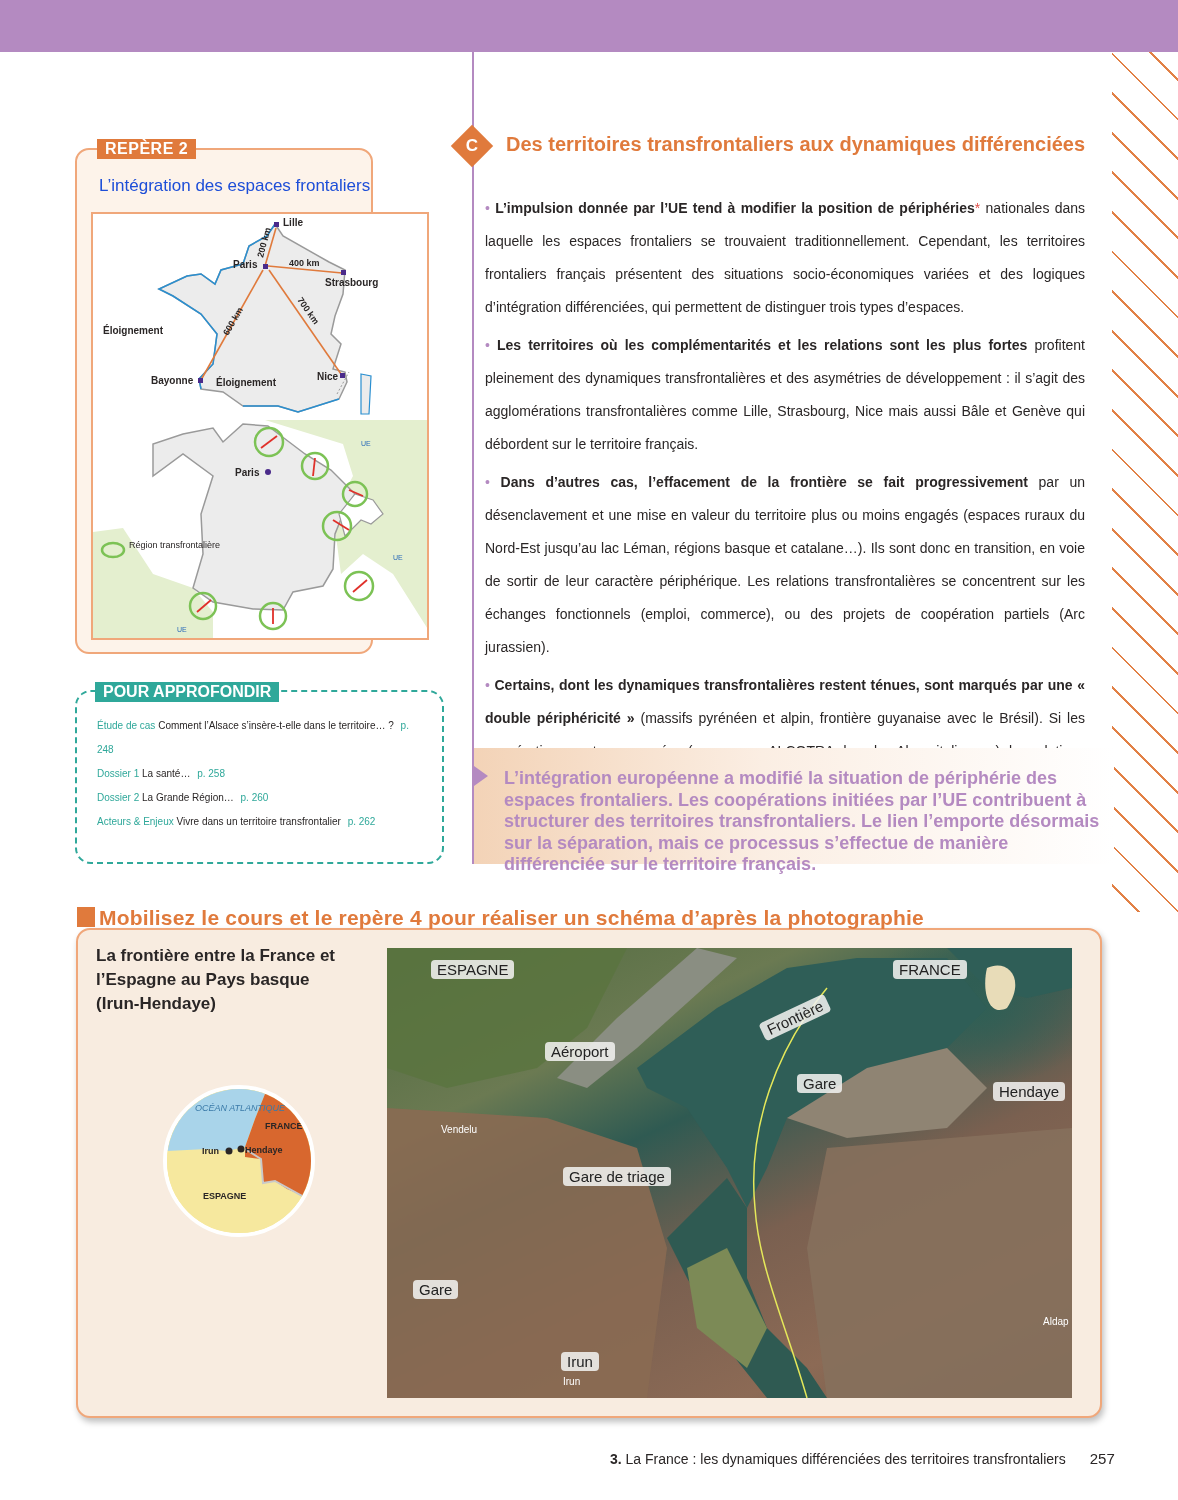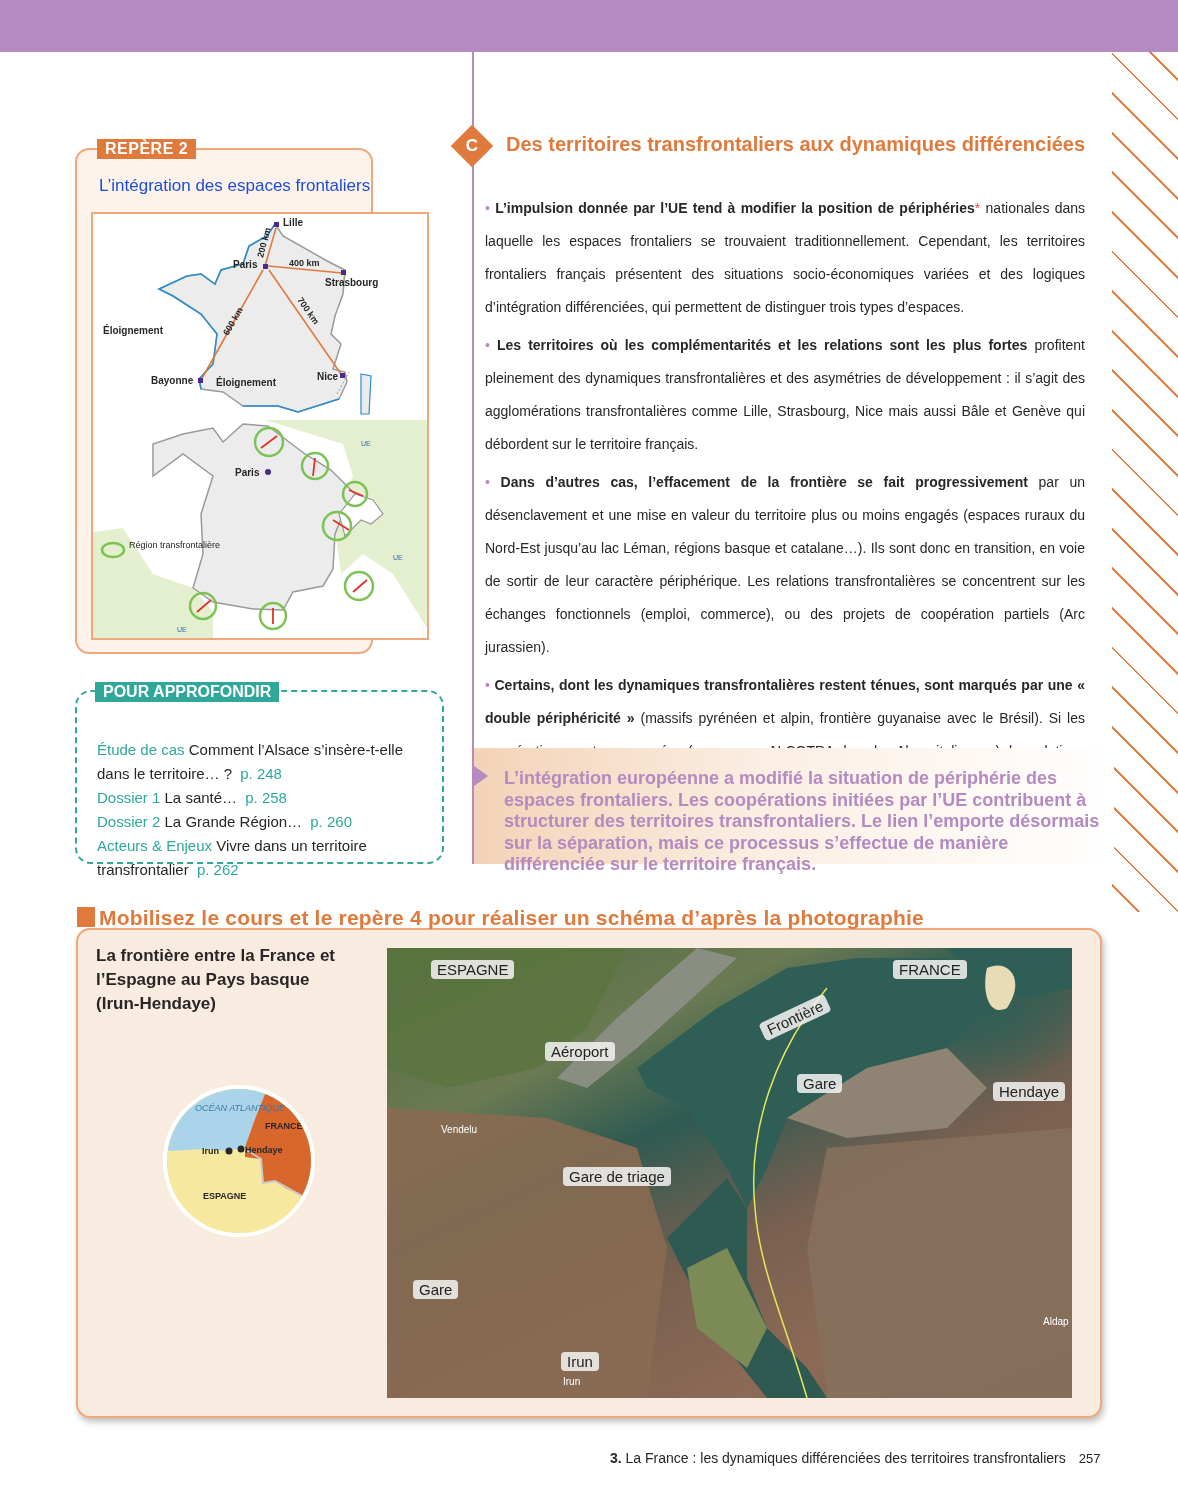--- a/index.html
+++ b/index.html
@@ -15,21 +15,21 @@
             border-radius: 14px; background: #fdf3ea; }
   .repere-tag { position: absolute; left: 20px; top: -11px; background: #e07a3c; color: #fff; font-weight: bold;
                 font-size: 16px; padding: 1px 8px; letter-spacing: 0.5px; }
   .repere-title { position: absolute; left: 22px; top: 26px; font-size: 17px; color: #1d4ed8; }
   .map-frame { position: absolute; left: 14px; top: 62px; width: 338px; height: 428px; border: 2px solid #f0a77a; background: #fff; overflow: hidden; }
   .map-frame svg { display: block; }
 
   
   .approf { position: absolute; left: 75px; top: 690px; width: 369px; height: 174px; border: 2px dashed #2fa89a; border-radius: 16px; }
   .approf-tag { position: absolute; left: 18px; top: -10px; background: #2fa89a; color: #fff; font-weight: bold; font-size: 16px; padding: 1px 8px; }
-  .approf-list { position: absolute; left: 20px; top: 22px; width: 330px; font-size: 15px; line-height: 24px; margin-top: 24px; }
+  .approf-list { position: absolute; left: 20px; top: 22px; width: 330px; font-size: 10px; line-height: 24px; }
   .approf-list .lbl { color: #2fa89a; }
   .approf-list .pg { color: #2fa89a; margin-left: 4px; }
 
   
   .c-badge { position: absolute; left: 457px; top: 131px; width: 30px; height: 30px; background: #e07a3c; transform: rotate(45deg); }
   .c-letter { position: absolute; left: 457px; top: 131px; width: 30px; height: 30px; color: #fff; font-weight: bold; font-size: 17px; text-align: center; line-height: 30px; }
   .c-title { position: absolute; left: 506px; top: 131px; width: 590px; font-size: 20px; font-weight: bold; color: #e07a3c; line-height: 26px; }
   .body-text { position: absolute; left: 485px; top: 192px; width: 600px; font-size: 14px; line-height: 33px; color: #2a2626; text-align: justify; }
   .body-text p { margin-bottom: 5px; }
   .body-text .bullet { color: #b48ac1; }
@@ -50,21 +50,21 @@
   .inset { position: absolute; left: 163px; top: 1085px; width: 152px; height: 152px; border-radius: 50%; border: 4px solid #fff; overflow: hidden; background: #f6e89e; }
   .inset svg { display: block; }
   .photo { position: absolute; left: 387px; top: 948px; width: 685px; height: 450px; overflow: hidden;
            background:
             radial-gradient(ellipse 120px 80px at 590px 60px, #2f5f55 0%, transparent 100%),
             linear-gradient(155deg, #4f6a3e 0%, #6b7a52 25%, #2f5a52 40%, #7a6050 60%, #8c6a55 80%, #6d5a4a 100%); }
   .photo svg { position: absolute; left: 0; top: 0; }
   .plabel { position: absolute; background: rgba(240,240,238,0.88); color: #222; font-size: 15px; padding: 1px 6px; border-radius: 4px; }
   .footer { position: absolute; left: 610px; top: 1450px; font-size: 14px; color: #2a2626; }
   .footer b { font-weight: bold; }
-  .footer .pnum { margin-left: 13px; font-size: 13px; }
+  .footer .pnum { margin-left: 24px; font-size: 15px; }
 </style>
 </head>
 <body>
 
 <div class="topbar"></div>
 <div class="hatch"></div>
 <div class="vrule"></div>
 
 <div class="repere">
   <div class="repere-tag">REPÈRE 2</div>

